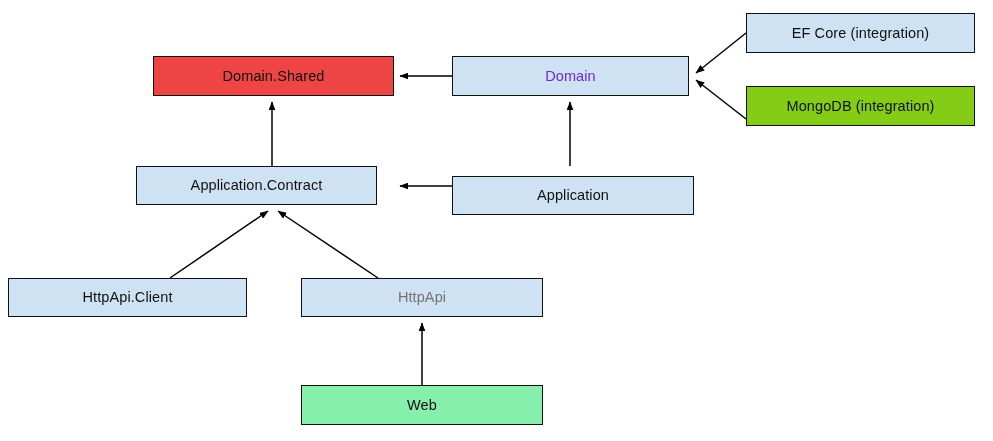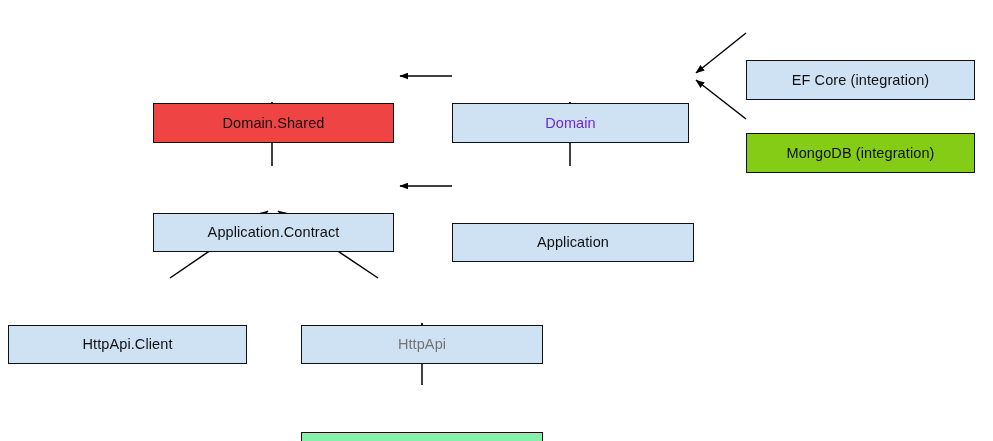--- a/index.html
+++ b/index.html
@@ -32,21 +32,20 @@
     border: 1.6px solid #111111;
     display: flex;
     align-items: center;
     justify-content: center;
     font-family: "Liberation Sans", sans-serif;
     font-size: 14.5px;
     color: #101010;
     line-height: 1;
     letter-spacing: 0.1px;
     white-space: nowrap;
-    margin-top: 47px;
   }
   .node-label {
     display: block;
   }
 </style>
 </head>
 <body>
 
 <div id="diagram-canvas" style="width: 993px; height: 441px; background: rgb(255, 255, 255);">
 
@@ -75,21 +74,21 @@
       </div>
       <div class="node-box" style="left: 452px; top: 56px; width: 237px; height: 40px; background: rgb(207, 226, 243); border-color: rgb(17, 17, 17); border-width: 1.6px; font-size: 14.5px; color: #6d28d9;">
         <span class="node-label">Domain</span>
       </div>
       <div class="node-box" style="left: 746px; top: 13px; width: 229px; height: 40px; background: rgb(207, 226, 243); border-color: rgb(17, 17, 17); border-width: 1.6px; font-size: 14.5px; color: rgb(16, 16, 16);">
         <span class="node-label">EF Core (integration)</span>
       </div>
       <div class="node-box" style="left: 746px; top: 86px; width: 229px; height: 40px; background: #84cc16; border-color: rgb(17, 17, 17); border-width: 1.6px; font-size: 14.5px; color: rgb(16, 16, 16);">
         <span class="node-label">MongoDB (integration)</span>
       </div>
-      <div class="node-box" style="left: 153px; top: 166px; width: 241px; height: 39px; background: rgb(207, 226, 243); border-color: rgb(17, 17, 17); border-width: 1.6px; font-size: 14.5px; color: rgb(16, 16, 16);">
+      <div class="node-box" style="left: 136px; top: 166px; width: 241px; height: 39px; background: rgb(207, 226, 243); border-color: rgb(17, 17, 17); border-width: 1.6px; font-size: 14.5px; color: rgb(16, 16, 16);">
         <span class="node-label">Application.Contract</span>
       </div>
       <div class="node-box" style="left: 452px; top: 176px; width: 242px; height: 39px; background: rgb(207, 226, 243); border-color: rgb(17, 17, 17); border-width: 1.6px; font-size: 14.5px; color: rgb(16, 16, 16);">
         <span class="node-label">Application</span>
       </div>
       <div class="node-box" style="left: 8px; top: 278px; width: 239px; height: 39px; background: rgb(207, 226, 243); border-color: rgb(17, 17, 17); border-width: 1.6px; font-size: 14.5px; color: rgb(16, 16, 16);">
         <span class="node-label">HttpApi.Client</span>
       </div>
       <div class="node-box" style="left: 301px; top: 278px; width: 242px; height: 39px; background: rgb(207, 226, 243); border-color: rgb(17, 17, 17); border-width: 1.6px; font-size: 14.5px; color: #737373;">
         <span class="node-label">HttpApi</span>

